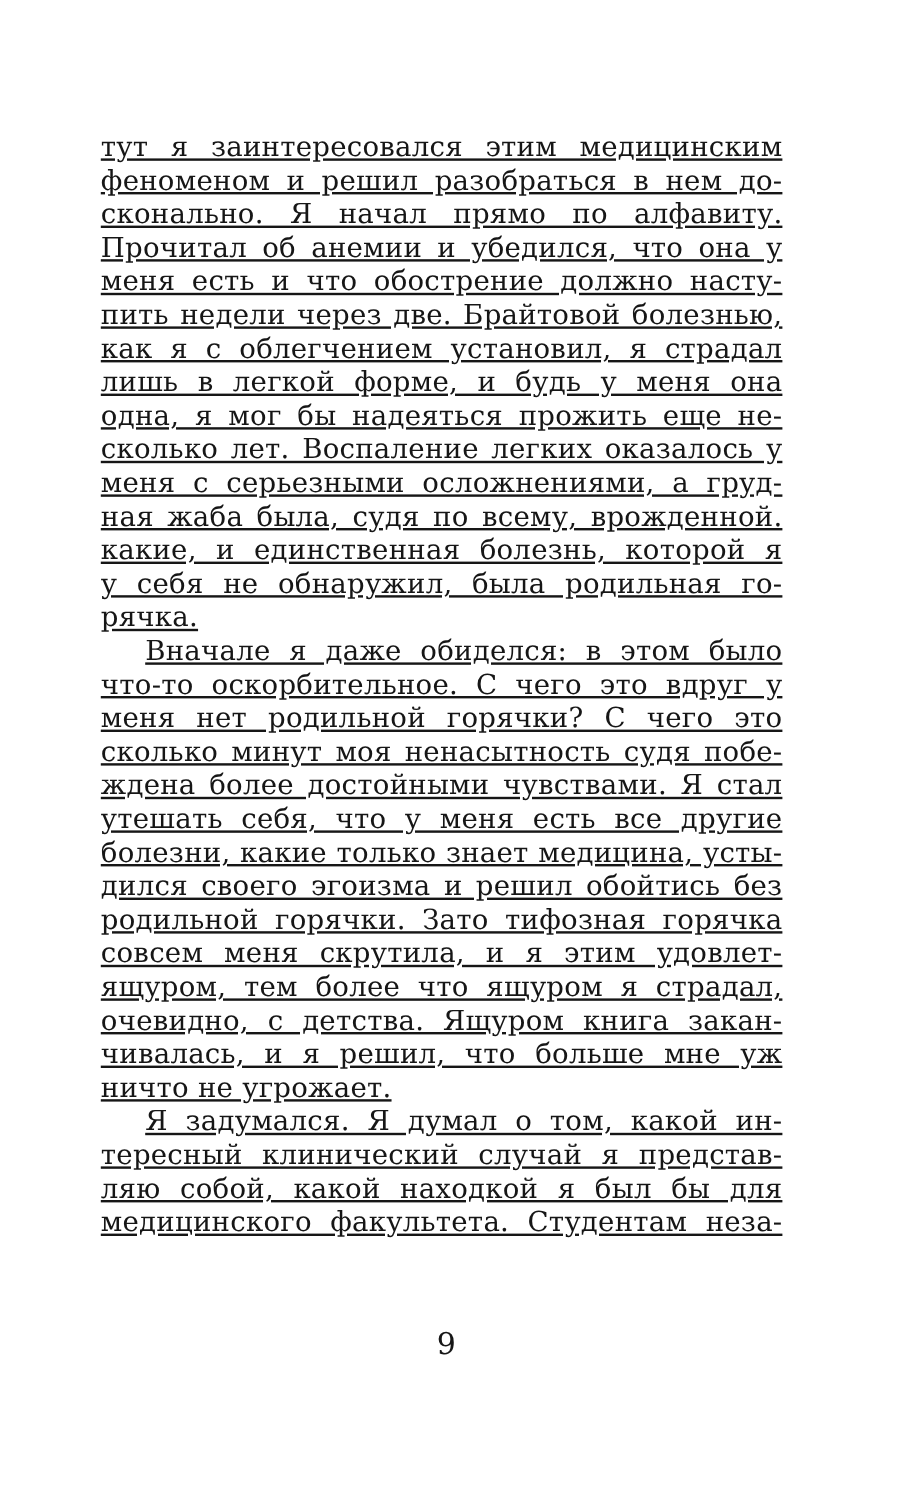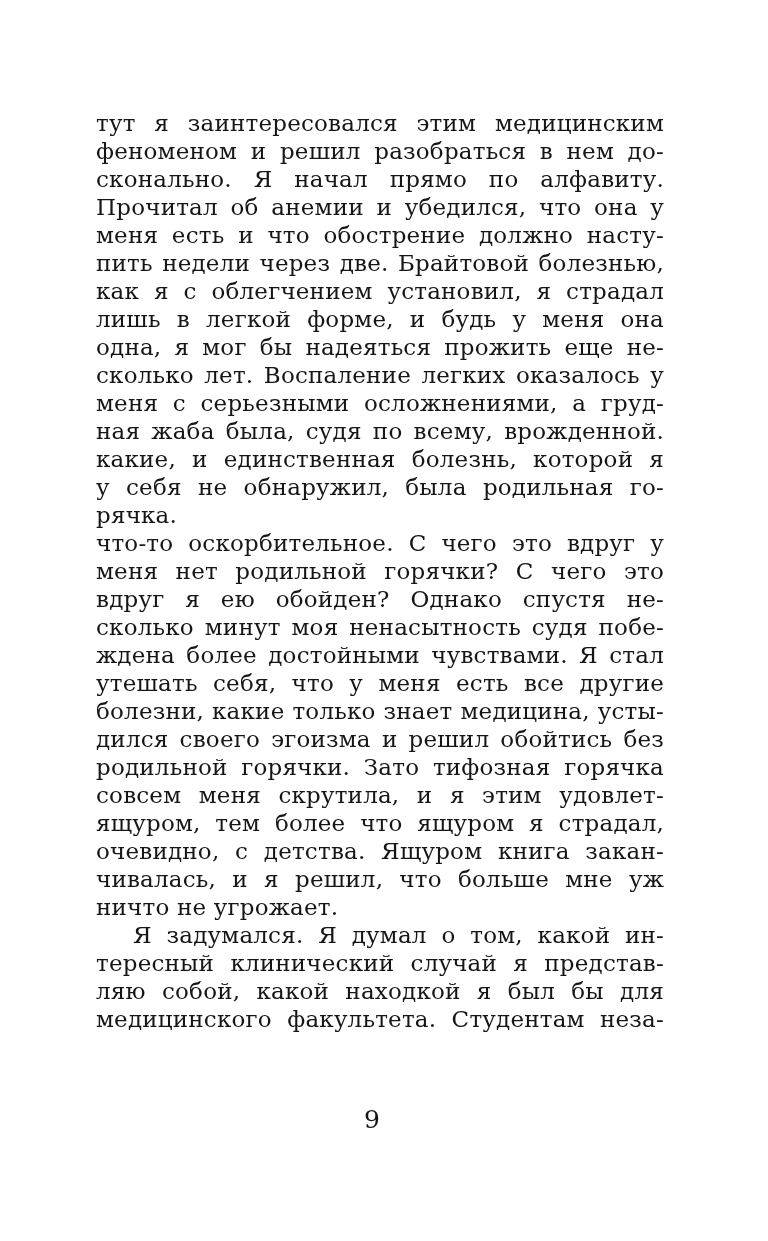--- a/index.html
+++ b/index.html
@@ -10,26 +10,27 @@
   body {
     width: 768px;
     height: 1241px;
     position: relative;
     font-family: "DejaVu Serif", "Liberation Serif", serif;
     color: #161616;
     overflow: hidden;
   }
   .text-block {
     position: absolute;
-    left: 96px;
+    left: 84px;
     top: 109px;
     width: 568px;
     font-size: 23px;
     line-height: 28px;
     letter-spacing: 0.2px;
+    text-decoration: underline;
   }
   .paragraph {
     margin: 0;
   }
   .line {
     text-align: justify;
     text-align-last: justify;
     white-space: normal;
     height: 28px;
   }
@@ -66,23 +67,23 @@
         <div class="line">лишь в легкой форме, и будь у меня она</div>
         <div class="line">одна, я мог бы надеяться прожить еще не-</div>
         <div class="line">сколько лет. Воспаление легких оказалось у</div>
         <div class="line">меня с серьезными осложнениями, а груд-</div>
         <div class="line">ная жаба была, судя по всему, врожденной.</div>
         <div class="line">какие, и единственная болезнь, которой я</div>
         <div class="line">у себя не обнаружил, была родильная го-</div>
         <div class="line end">рячка.</div>
       </div>
       <div class="paragraph">
+        <div class="line indent">Вначале я даже обиделся: в этом было</div>
         <div class="line">что-то оскорбительное. С чего это вдруг у</div>
         <div class="line">меня нет родильной горячки? С чего это</div>
-        <div class="line">вдруг я ею обойден? Однако спустя не-</div>
         <div class="line">сколько минут моя ненасытность судя побе-</div>
         <div class="line">ждена более достойными чувствами. Я стал</div>
         <div class="line">утешать себя, что у меня есть все другие</div>
         <div class="line">болезни, какие только знает медицина, усты-</div>
         <div class="line">дился своего эгоизма и решил обойтись без</div>
         <div class="line">родильной горячки. Зато тифозная горячка</div>
         <div class="line">совсем меня скрутила, и я этим удовлет-</div>
         <div class="line">ящуром, тем более что ящуром я страдал,</div>
         <div class="line">очевидно, с детства. Ящуром книга закан-</div>
         <div class="line">чивалась, и я решил, что больше мне уж</div>

